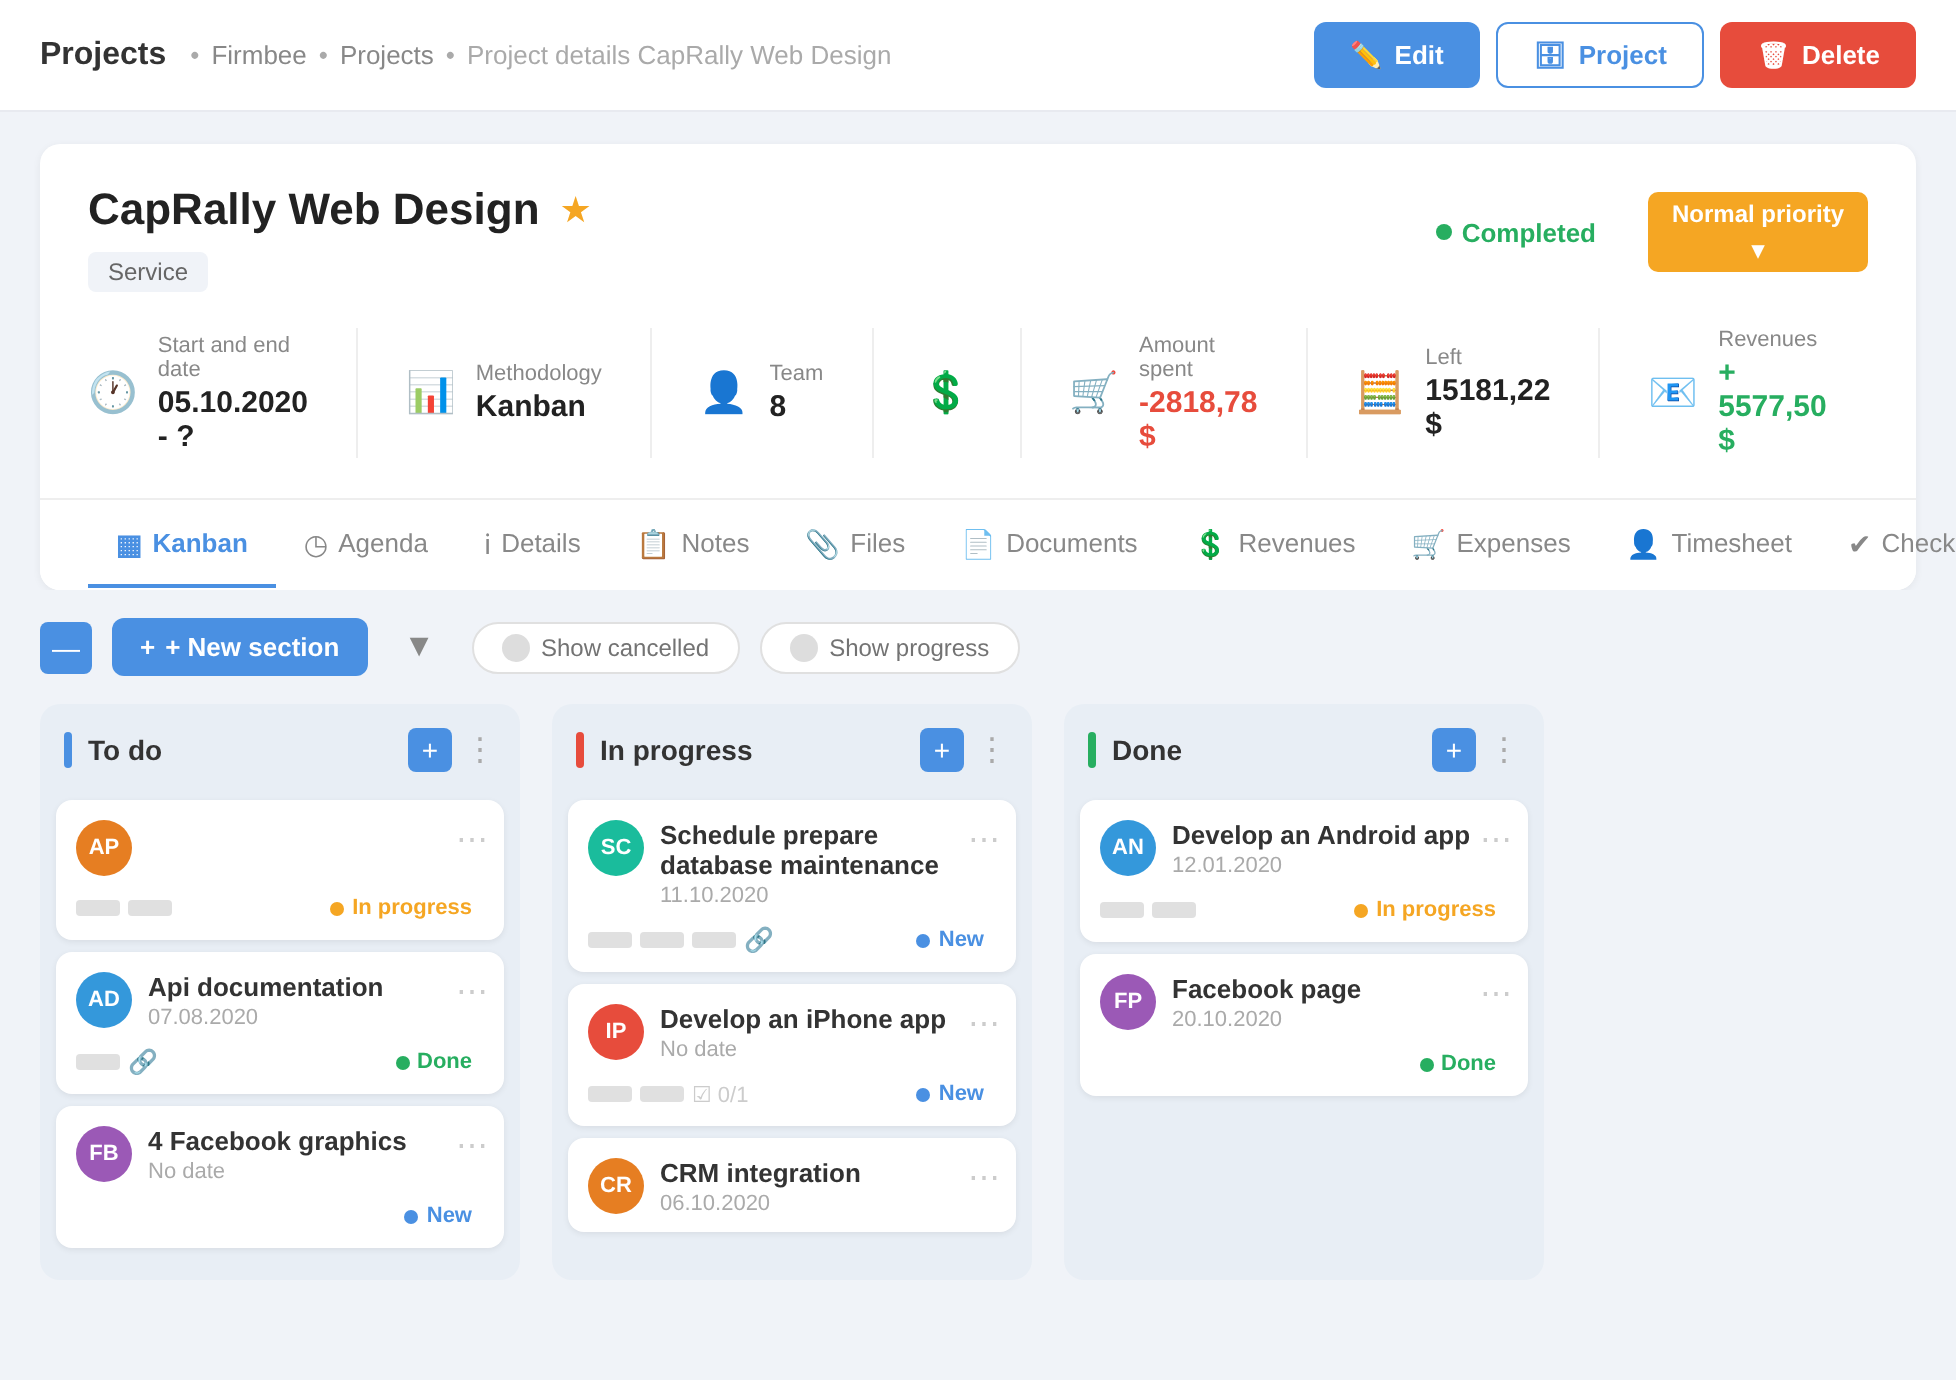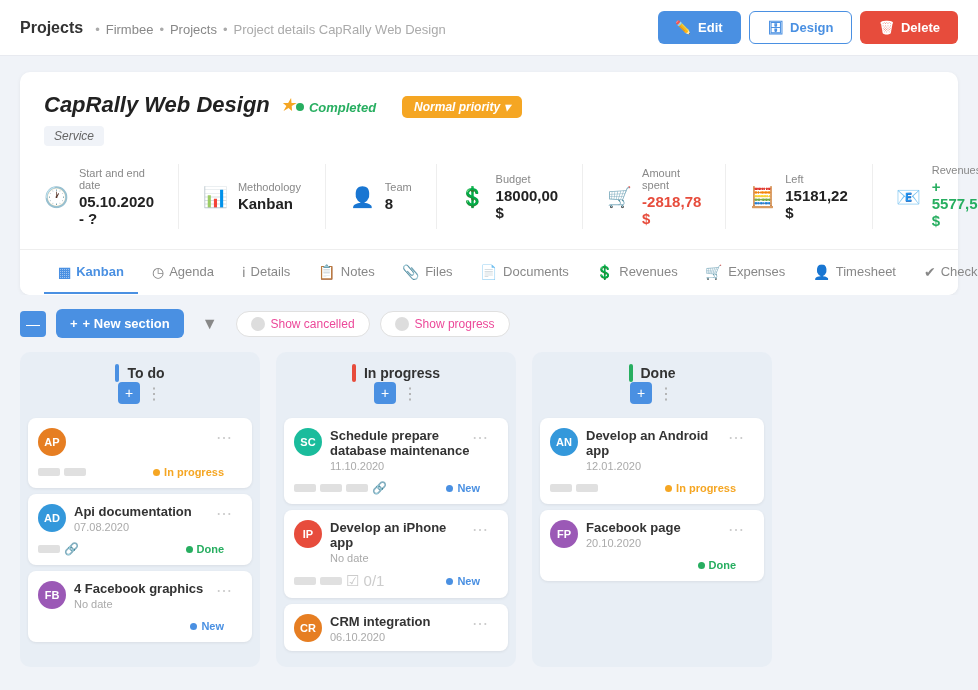--- a/index.html
+++ b/index.html
@@ -8,42 +8,42 @@
     
     .top-header {
       background: #fff;
       border-bottom: 1px solid #e8eaf0;
       padding: 10px 20px;
       display: flex;
       align-items: center;
       justify-content: space-between;
       height: 56px;
     }
-    .breadcrumb { display: flex; align-items: flex-end; gap: 6px; font-size: 13px; color: #888; }
+    .breadcrumb { display: flex; align-items: center; gap: 6px; font-size: 13px; color: #888; }
     .breadcrumb .page-title-main { font-weight: 700; font-size: 16px; color: #333; margin-right: 6px; }
     .breadcrumb span { color: #aaa; }
     .breadcrumb a { color: #888; text-decoration: none; }
     .header-actions { display: flex; gap: 8px; }
     .btn { padding: 8px 18px; border-radius: 6px; border: none; cursor: pointer; font-size: 13px; font-weight: 600; display: flex; align-items: center; gap: 6px; }
     .btn-edit { background: #4a90e2; color: #fff; }
     .btn-archive { background: #fff; color: #4a90e2; border: 1.5px solid #4a90e2; }
     .btn-delete { background: #e74c3c; color: #fff; }
 
     
     .project-card {
       background: #fff;
       margin: 16px 20px 0 20px;
       border-radius: 10px;
       padding: 20px 24px 0 24px;
       box-shadow: 0 1px 4px rgba(0,0,0,0.06);
     }
     .project-card-top {
       display: flex;
+      justify-content: space-between;
       align-items: flex-start;
-      font-style: italic;
     }
     .project-title-row { display: flex; align-items: center; gap: 10px; }
     .project-title { font-size: 22px; font-weight: 700; color: #222; }
     .star-icon { color: #f5a623; font-size: 18px; }
     .tag-service {
       display: inline-block;
       background: #f0f3f8;
       color: #666;
       border-radius: 4px;
       padding: 3px 10px;
@@ -53,21 +53,21 @@
     .status-row { display: flex; align-items: center; gap: 26px; margin-top: 4px; }
     .status-completed { display: flex; align-items: center; gap: 5px; font-size: 13px; color: #27ae60; font-weight: 600; }
     .dot-green { width: 8px; height: 8px; border-radius: 50%; background: #27ae60; display: inline-block; }
     .priority-badge {
       background: #f5a623;
       color: #fff;
       border-radius: 5px;
       padding: 4px 12px;
       font-size: 12px;
       font-weight: 600;
-      display: flex; align-items: center; gap: 4px;
+      display: flex; align-items: center; gap: 4px; flex-direction: column;
     }
 
     
     .stats-row {
       display: flex;
       gap: 0;
       margin-top: 18px;
       padding-bottom: 10px;
     }
     .stat-item {
@@ -146,21 +146,21 @@
       color: #888;
       font-size: 16px;
       padding: 4px 8px;
     }
     .toggle-option {
       display: flex; align-items: center; gap: 6px;
       background: #fff;
       border-radius: 20px;
       padding: 5px 14px;
       font-size: 12px;
-      color: #ec4899;
+      color: #737373;
       cursor: pointer;
       border: 1px solid #e0e0e0;
     }
     .toggle-circle { width: 14px; height: 14px; border-radius: 50%; background: #ddd; display: inline-block; }
 
     
     .kanban-board {
       display: flex;
       gap: 16px;
       padding: 0 20px 20px 20px;
@@ -172,21 +172,20 @@
       min-width: 240px;
       width: 240px;
       flex-shrink: 0;
       padding: 0 0 10px 0;
     }
     .col-header {
       display: flex;
       align-items: center;
       justify-content: space-between;
       padding: 12px 12px 8px 12px;
-      flex-direction: column;
     }
     .col-title-row { display: flex; align-items: center; gap: 8px; }
     .col-indicator { width: 4px; height: 18px; border-radius: 3px; }
     .col-indicator.blue { background: #4a90e2; }
     .col-indicator.red { background: #e74c3c; }
     .col-indicator.green { background: #27ae60; }
     .col-title { font-weight: 700; font-size: 14px; color: #333; }
     .col-actions { display: flex; align-items: center; gap: 6px; }
     .col-add-btn {
       background: #4a90e2;
@@ -198,21 +197,21 @@
       font-size: 14px;
       display: flex; align-items: center; justify-content: center;
     }
     .col-more { color: #aaa; cursor: pointer; font-size: 16px; background: none; border: none; }
 
     
     .kanban-card {
       background: #fff;
       border-radius: 8px;
       margin: 6px 8px;
-      padding: 10px 20px 8px 10px;
+      padding: 10px 8px 8px 10px;
       box-shadow: 0 1px 3px rgba(0,0,0,0.07);
     }
     .card-header { display: flex; align-items: flex-start; justify-content: space-between; }
     .card-left { display: flex; gap: 8px; align-items: flex-start; }
     .avatar { width: 28px; height: 28px; border-radius: 50%; background: #c0c0c0; flex-shrink: 0; overflow: hidden; display: flex; align-items: center; justify-content: center; font-size: 11px; color: #fff; font-weight: 700; }
     .avatar.av1 { background: #e67e22; }
     .avatar.av2 { background: #3498db; }
     .avatar.av3 { background: #9b59b6; }
     .avatar.av4 { background: #1abc9c; }
     .avatar.av5 { background: #e74c3c; }
@@ -230,21 +229,21 @@
     .status-badge.in-progress { color: #f5a623; }
     .status-badge.done { color: #27ae60; }
     .status-badge.new { color: #4a90e2; }
     .dot-status { width: 7px; height: 7px; border-radius: 50%; display: inline-block; }
     .dot-orange { background: #f5a623; }
     .dot-blue { background: #4a90e2; }
     .dot-green2 { background: #27ae60; }
     .card-mini-icons { display: flex; gap: 4px; align-items: center; }
     .mini-bar { width: 22px; height: 8px; background: #e0e0e0; border-radius: 2px; }
     .mini-link { font-size: 12px; color: #ccc; }
-    .mini-check { font-size: 15px; color: #ccc; }
+    .mini-check { font-size: 11px; color: #ccc; }
   </style>
 </head>
 <body>
 
 <div class="top-header">
   <div class="breadcrumb">
     <span class="page-title-main">Projects</span>
     <span>•</span>
     <a>Firmbee</a>
     <span>•</span>
@@ -252,21 +251,21 @@
     <span>•</span>
     <span>Project details CapRally Web Design</span>
   </div>
   <div class="header-actions">
     <button class="btn btn-edit">
       <span>✏️</span>
       <span>Edit</span>
     </button>
     <button class="btn btn-archive">
       <span>🗄</span>
-      <span>Design</span>
+      <span>Project</span>
     </button>
     <button class="btn btn-delete">
       <span>🗑</span>
       <span>Delete</span>
     </button>
   </div>
 </div>
 
 <div class="project-card">
   <div class="project-card-top">
@@ -308,24 +307,20 @@
     </div>
     <div class="stat-item">
       <span class="stat-icon">👤</span>
       <div>
         <div class="stat-label">Team</div>
         <div class="stat-value">8</div>
       </div>
     </div>
     <div class="stat-item">
       <span class="stat-icon">💲</span>
-      <div>
-        <div class="stat-label">Budget</div>
-        <div class="stat-value">18000,00 $</div>
-      </div>
     </div>
     <div class="stat-item">
       <span class="stat-icon">🛒</span>
       <div>
         <div class="stat-label">Amount spent</div>
         <div class="stat-value negative">-2818,78 $</div>
       </div>
     </div>
     <div class="stat-item">
       <span class="stat-icon">🧮</span>

